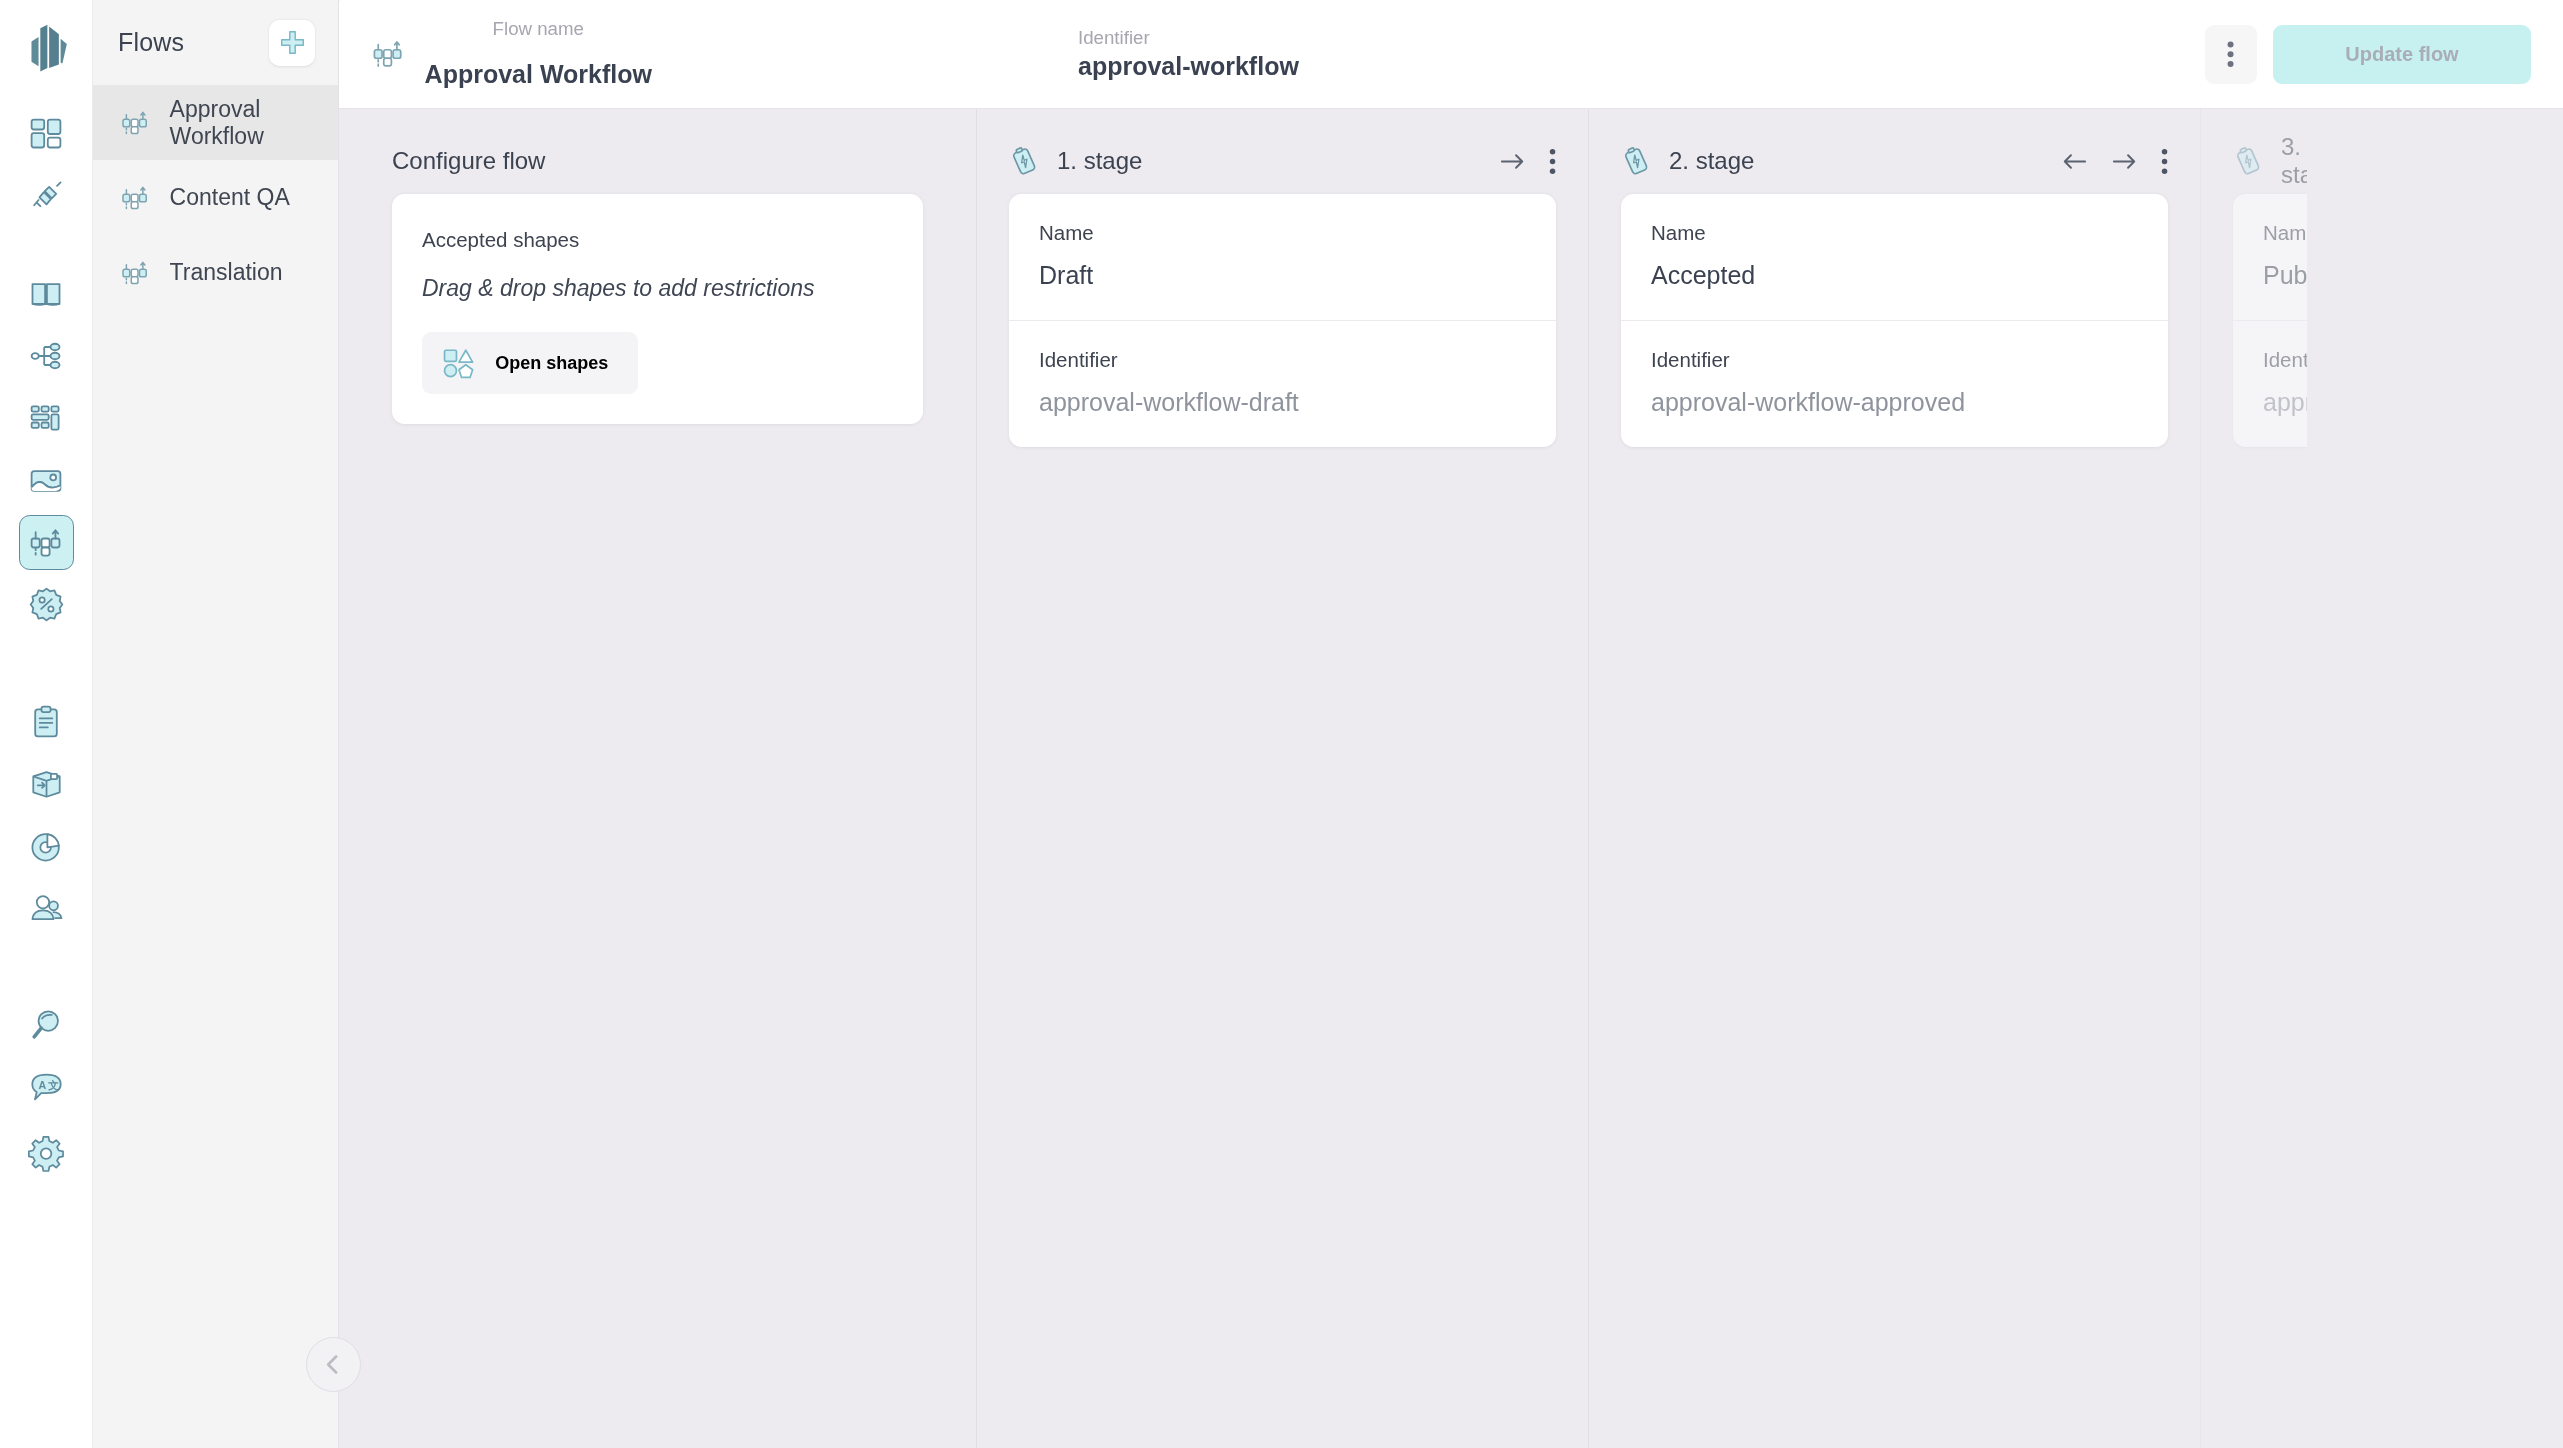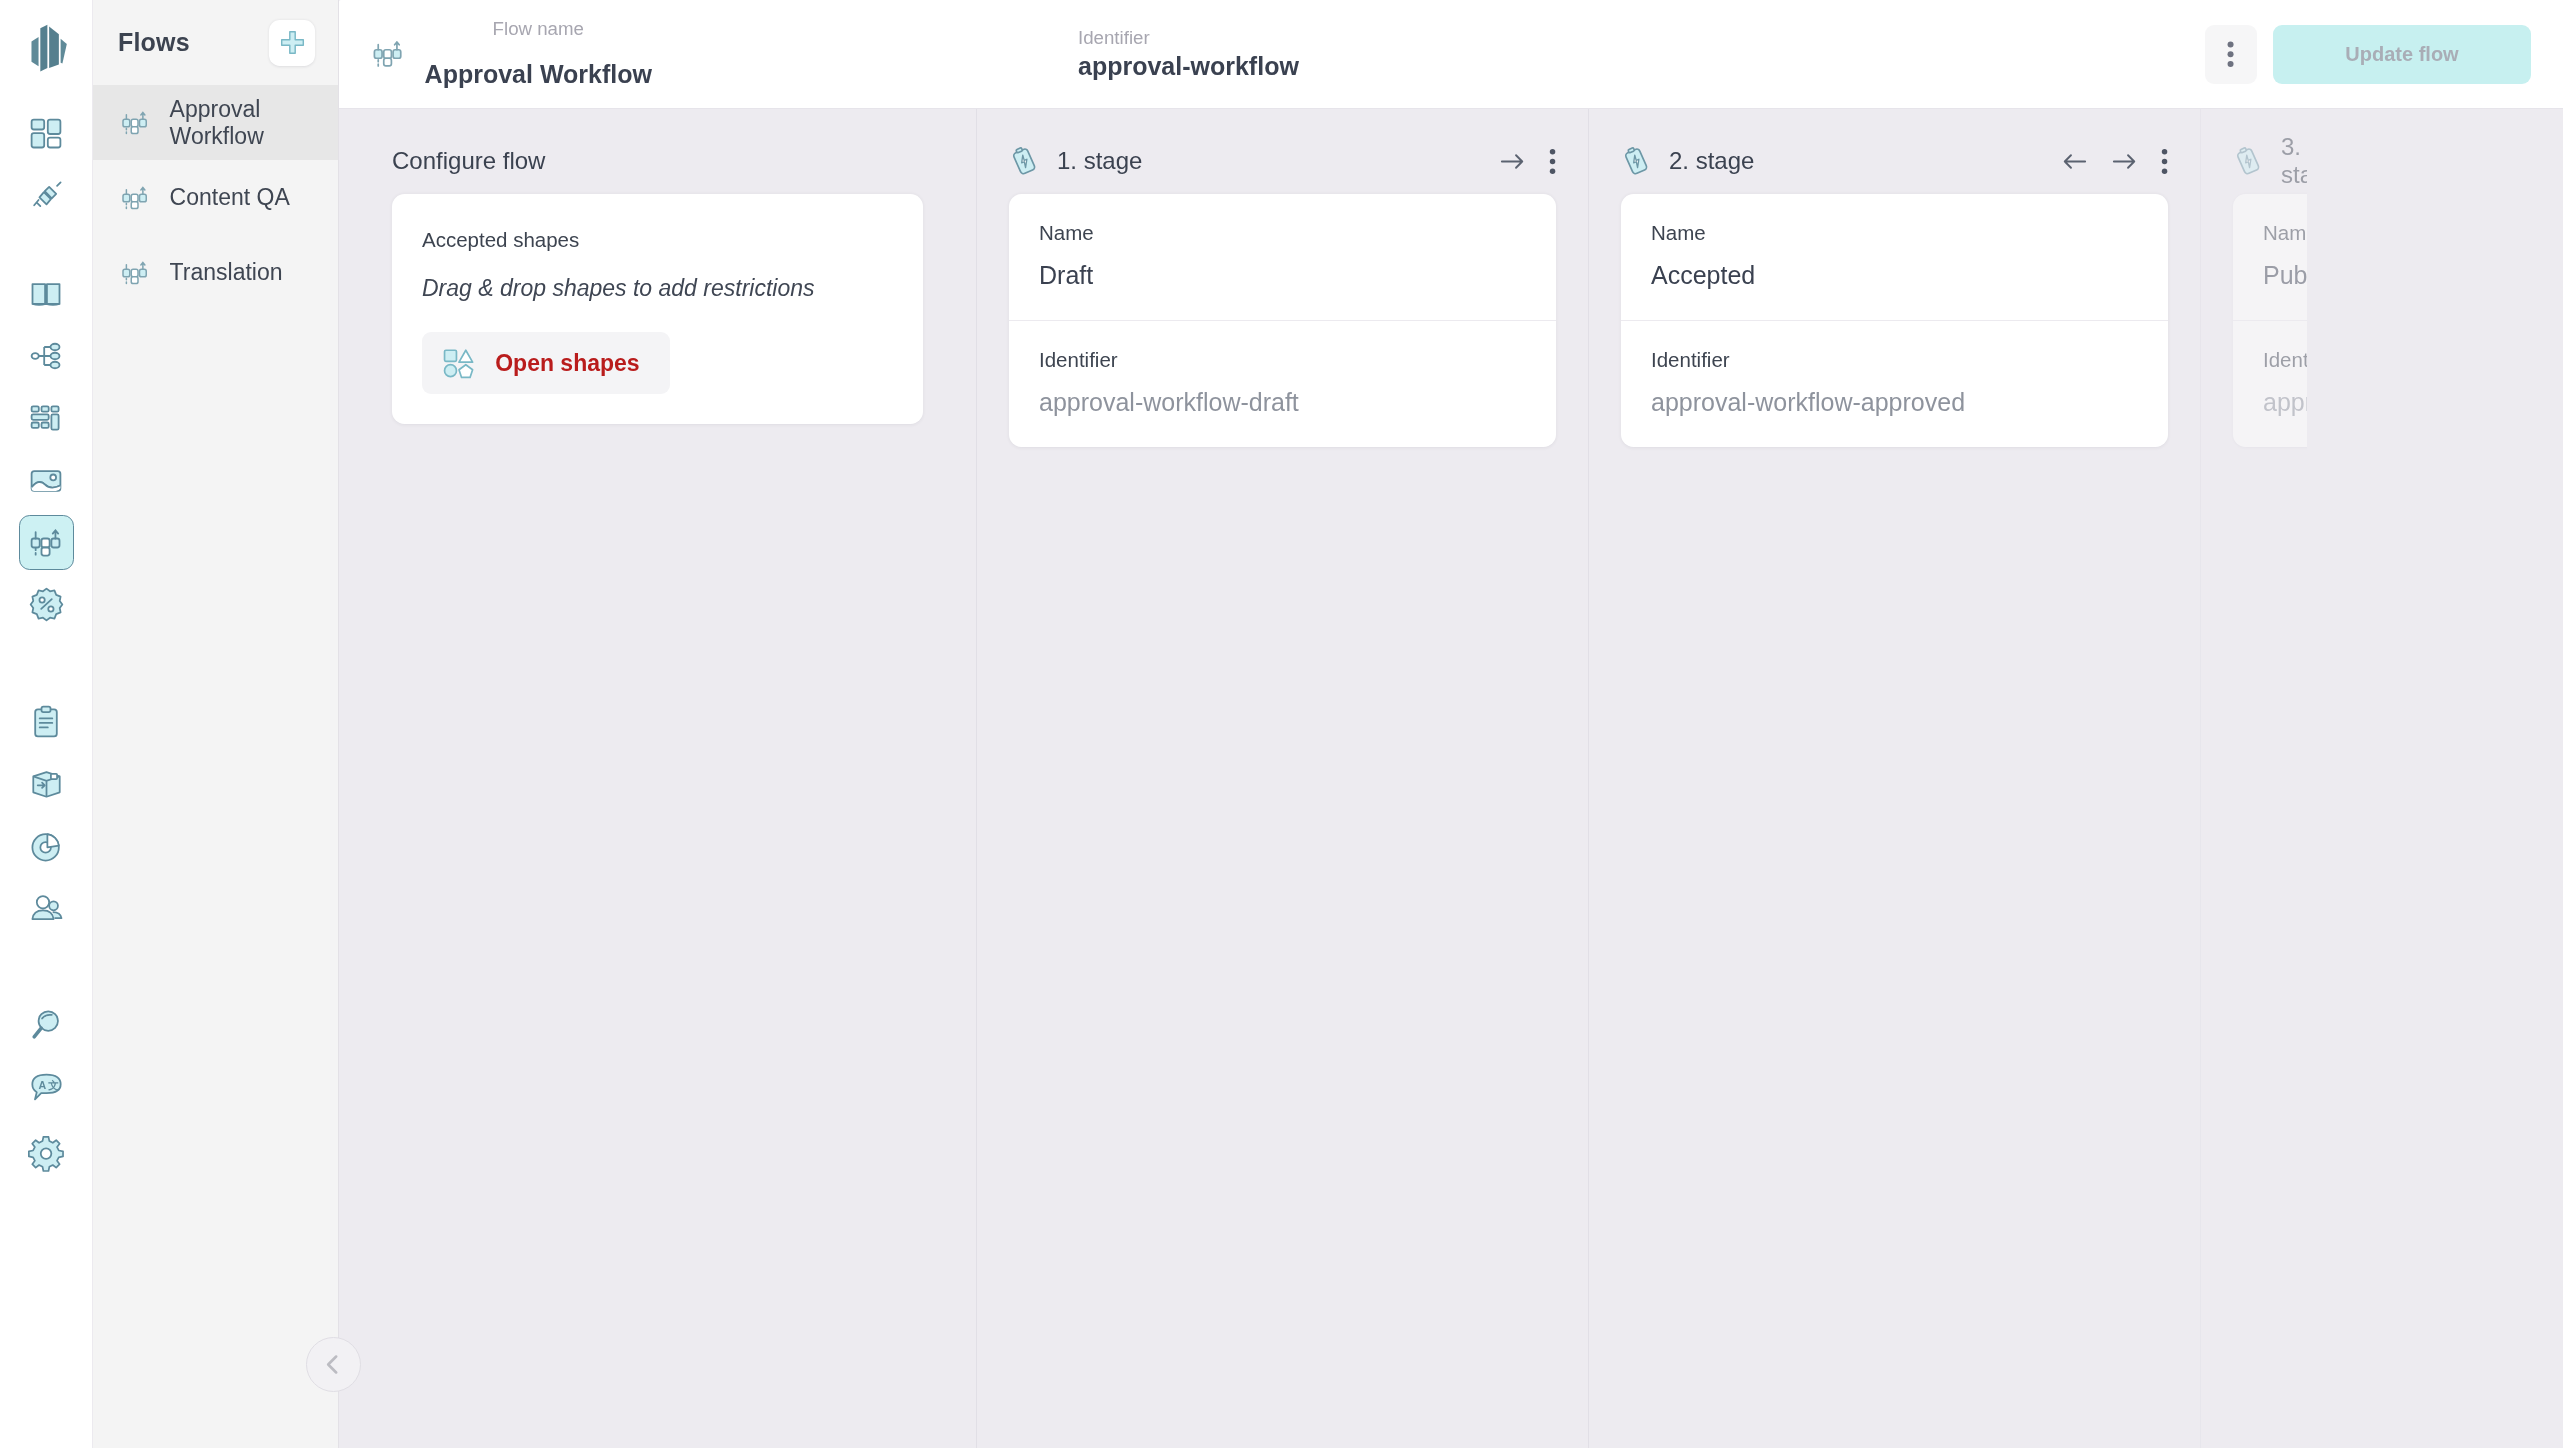--- a/index.html
+++ b/index.html
@@ -34,21 +34,21 @@
   .flows-panel {
     width: 246px; flex: 0 0 246px; height: 1449px;
     background: #f4f4f4;
     border-right: 0.9px solid #e3e1e6;
     position: relative;
   }
   .flows-head {
     height: 85px; display: flex; align-items: center;
     padding: 0 23px 0 25px; justify-content: space-between;
   }
-  .flows-title { font-size: 25px; font-weight: 700; color: #3c4350; letter-spacing: 0.2px; }
+  .flows-title { font-size: 25px; font-weight: 400; color: #3c4350; letter-spacing: 0.2px; }
   .add-btn {
     width: 46px; height: 46px; border-radius: 10.7px; background: #ffffff;
     display: flex; align-items: center; justify-content: center;
     box-shadow: 0 0.9px 2.7px rgba(30,30,50,.10);
   }
   .flow-item {
     height: 75px; display: flex; align-items: center; gap: 19.6px;
     padding-left: 27px; cursor: pointer;
   }
   .flow-item.selected { background: #e7e7e7; }
@@ -109,21 +109,21 @@
     overflow: hidden;
   }
   .card-pad { padding: 34px 30px 30px 30px; }
   .card-label { font-size: 20.5px; color: #3d4450; margin-bottom: 23px; }
   .card-hint { font-size: 23px; font-style: italic; color: #3f4653; margin-bottom: 30px; }
   .open-shapes-btn {
     display: inline-flex; align-items: center; gap: 19.6px;
     background: #f4f4f6; border-radius: 9px;
     padding: 14.2px 30px 14.2px 19.6px;
   }
-  .open-shapes-label { font-size: 23px; font-weight: 700; color: #b91c1c; }
+  .open-shapes-label { font-size: 18px; font-weight: 700; color: #000000; }
 
   .stage-card-section { padding: 27px 43px 30px 30px; }
   .stage-card-section + .stage-card-section { border-top: 0.9px solid #eceaef; }
   .stage-field-label { font-size: 20.5px; color: #3d4450; margin-bottom: 16px; }
   .stage-field-value { font-size: 25px; color: #3a4150; }
   .stage-field-value.muted { color: #8e939d; }
 
   svg { display: block; }
 </style>
 </head>

